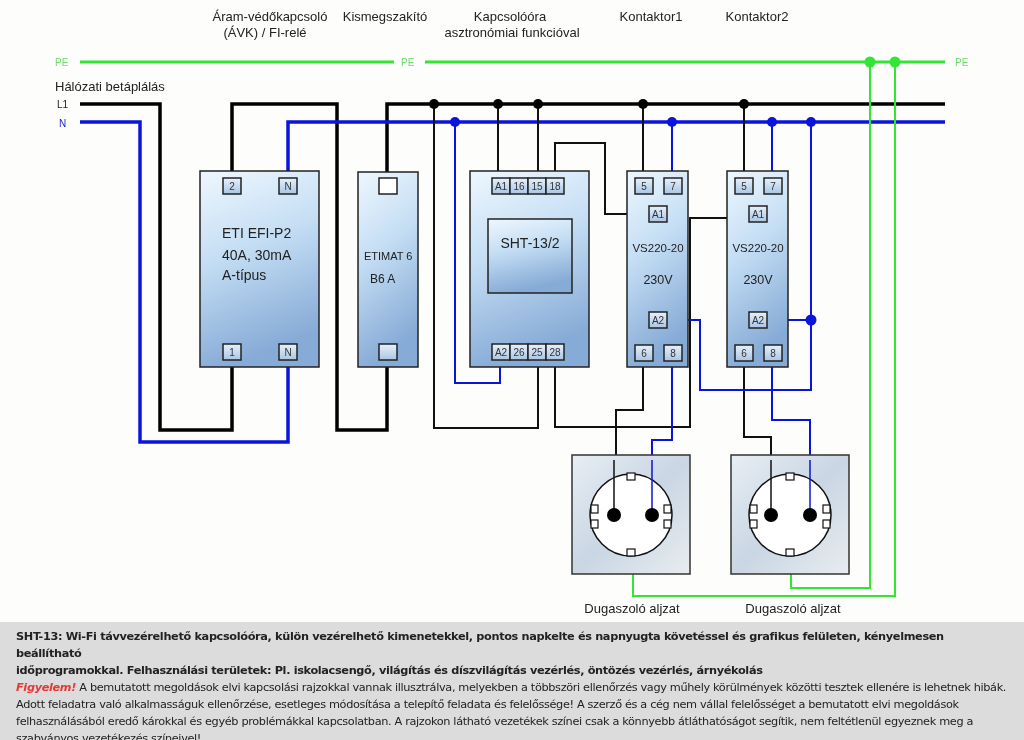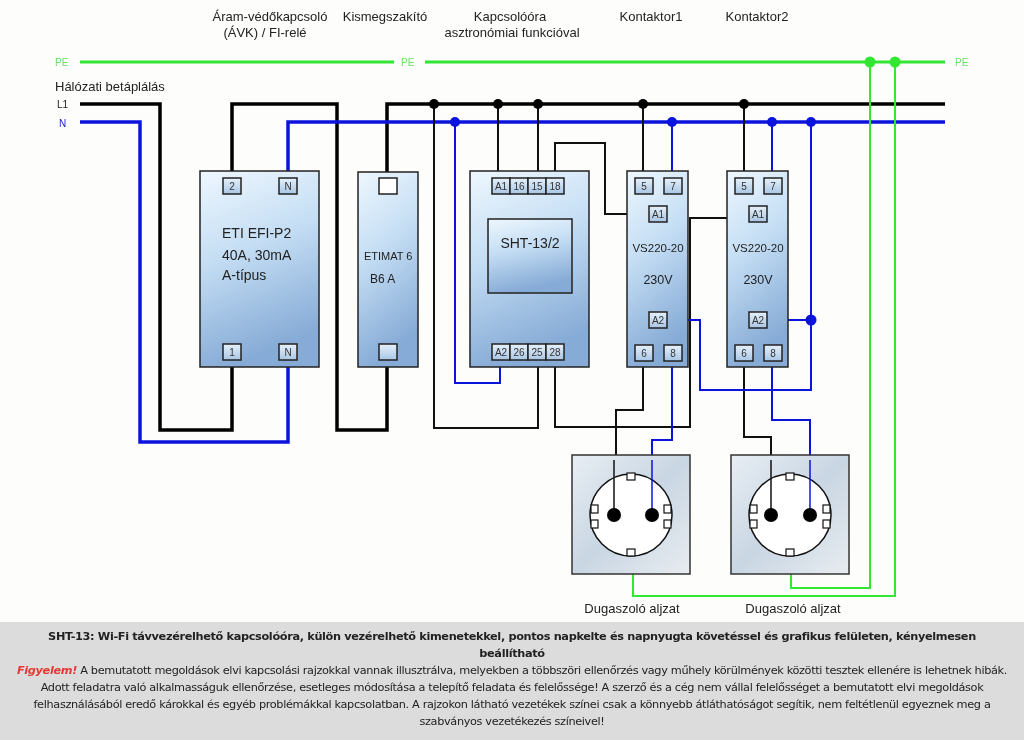--- a/index.html
+++ b/index.html
@@ -1,20 +1,20 @@
 <!DOCTYPE html>
 <html><head>
 <meta charset="utf-8">
 <style>
   html, body { margin:0; padding:0; }
   body { width:1024px; height:740px; background:#fdfdfb; position:relative; overflow:hidden; font-family:"Liberation Sans", sans-serif; }
   #diagram { position:absolute; left:0; top:0; width:1024px; height:622px; }
   .lbl { font-family:"Liberation Sans", sans-serif; fill:#222; }
   .tlbl { font-family:"Liberation Sans", sans-serif; fill:#333; font-size:10px; }
-  .caption { position:absolute; left:0; top:622px; width:1024px; height:118px; background:#dcdcdc; box-sizing:border-box; padding:6px 16px 0 16px; text-align:center; font-family:"DejaVu Sans", sans-serif; font-size:11.3px; line-height:17px; color:#222; letter-spacing:-0.35px; }
+  .caption { position:absolute; left:0; top:622px; width:1024px; height:118px; background:#dcdcdc; box-sizing:border-box; padding:6px 16px 0 16px; font-family:"DejaVu Sans", sans-serif; font-size:11.3px; line-height:17px; color:#222; letter-spacing:-0.35px; }
   .caption .bold { font-weight:bold; }
   .caption .warn { color:#e53935; font-weight:bold;font-style:italic; }
 </style>
 </head>
 <body>
 
 <svg id="diagram" viewBox="0 0 1024 622" xmlns="http://www.w3.org/2000/svg">
   <defs>
     <linearGradient id="modGrad" x1="0" y1="0" x2="0.25" y2="1">
       <stop offset="0" stop-color="#eef7fe"></stop>
@@ -219,14 +219,15 @@
     <line x1="771" y1="460" x2="771" y2="515" stroke="#111" stroke-width="1.5"></line>
     <line x1="810" y1="460" x2="810" y2="515" stroke="#0a14dc" stroke-width="1.5"></line>
     <circle cx="771" cy="515" r="7" fill="#000"></circle>
     <circle cx="810" cy="515" r="7" fill="#000"></circle>
     <text class="lbl" x="793" y="613" font-size="13" text-anchor="middle">Dugaszoló aljzat</text>
   </g>
 </svg>
 
 <div class="caption">
   <div class="bold">SHT-13: Wi-Fi távvezérelhető kapcsolóóra, külön vezérelhető kimenetekkel, pontos napkelte és napnyugta követéssel és grafikus felületen, kényelmesen beállítható</div>
+  <div class="bold">időprogramokkal. Felhasználási területek: Pl. iskolacsengő, világítás és díszvilágítás vezérlés, öntözés vezérlés, árnyékolás</div>
   <div><span class="warn">Figyelem!</span><span> A bemutatott megoldások elvi kapcsolási rajzokkal vannak illusztrálva, melyekben a többszöri ellenőrzés vagy műhely körülmények közötti tesztek ellenére is lehetnek hibák. Adott feladatra való alkalmasságuk ellenőrzése, esetleges módosítása a telepítő feladata és felelőssége! A szerző és a cég nem vállal felelősséget a bemutatott elvi megoldások felhasználásából eredő károkkal és egyéb problémákkal kapcsolatban. A rajzokon látható vezetékek színei csak a könnyebb átláthatóságot segítik, nem feltétlenül egyeznek meg a szabványos vezetékezés színeivel!</span></div>
 </div>
 
 </body></html>

